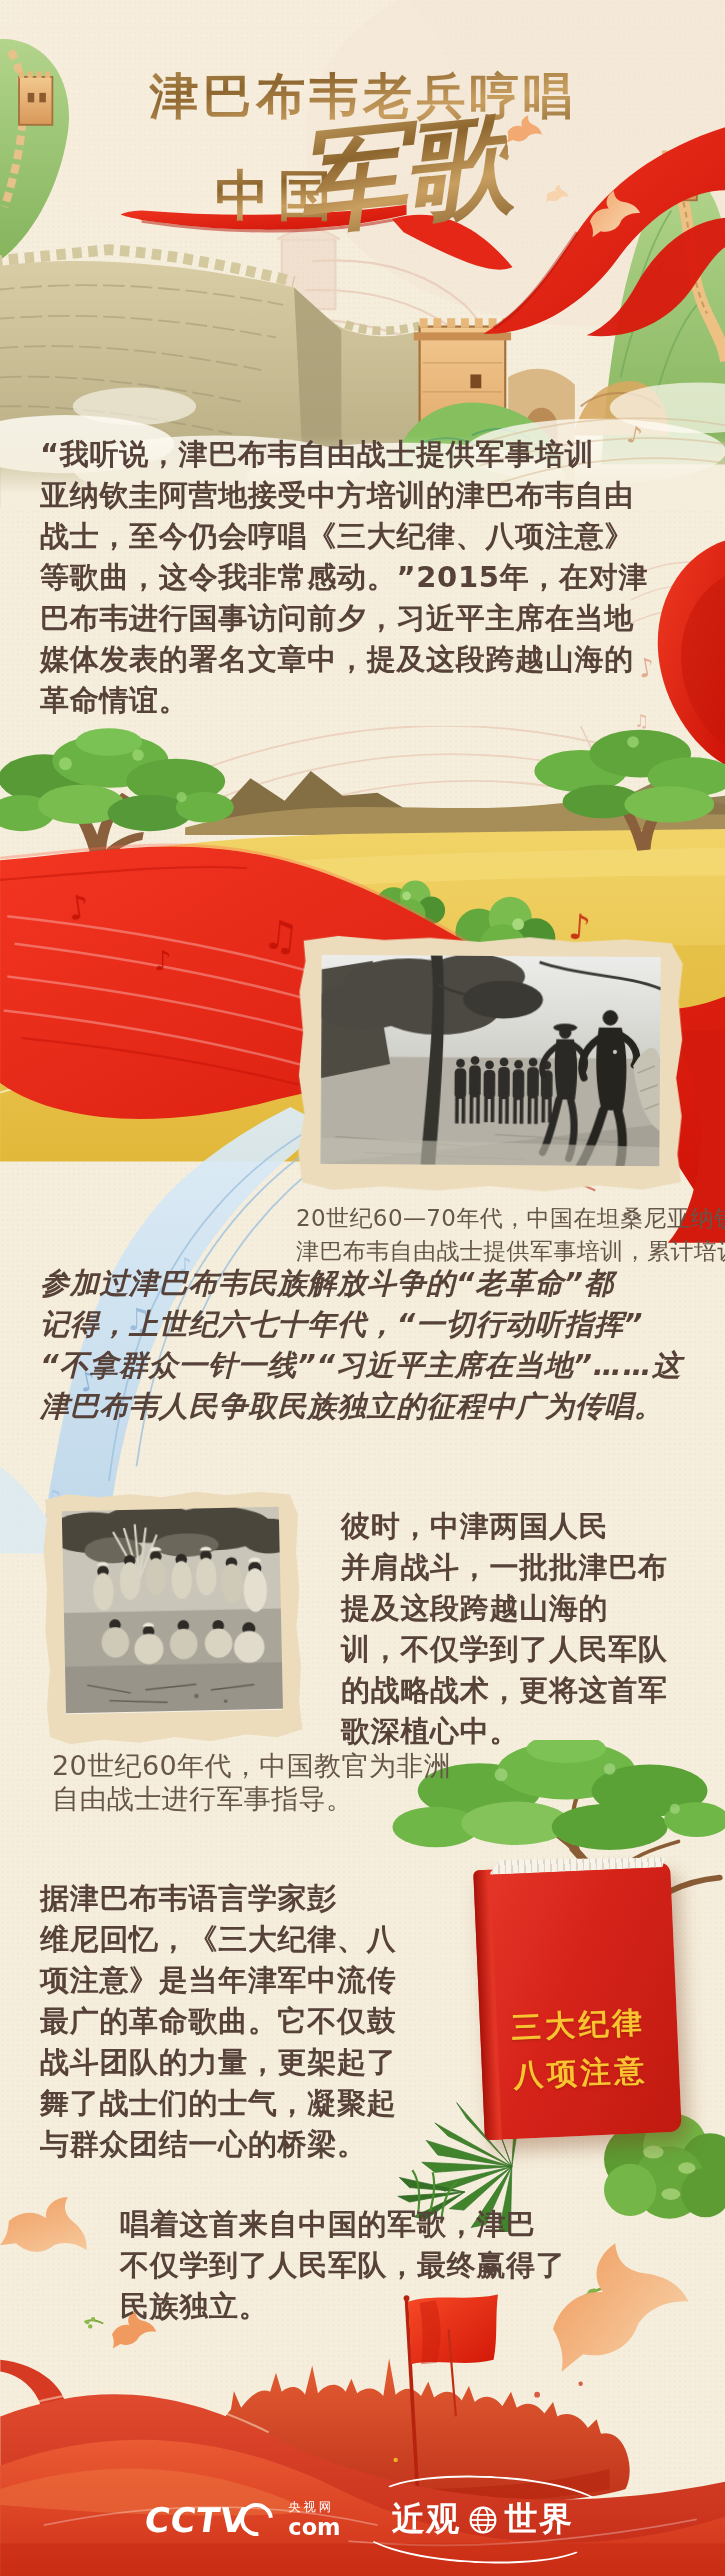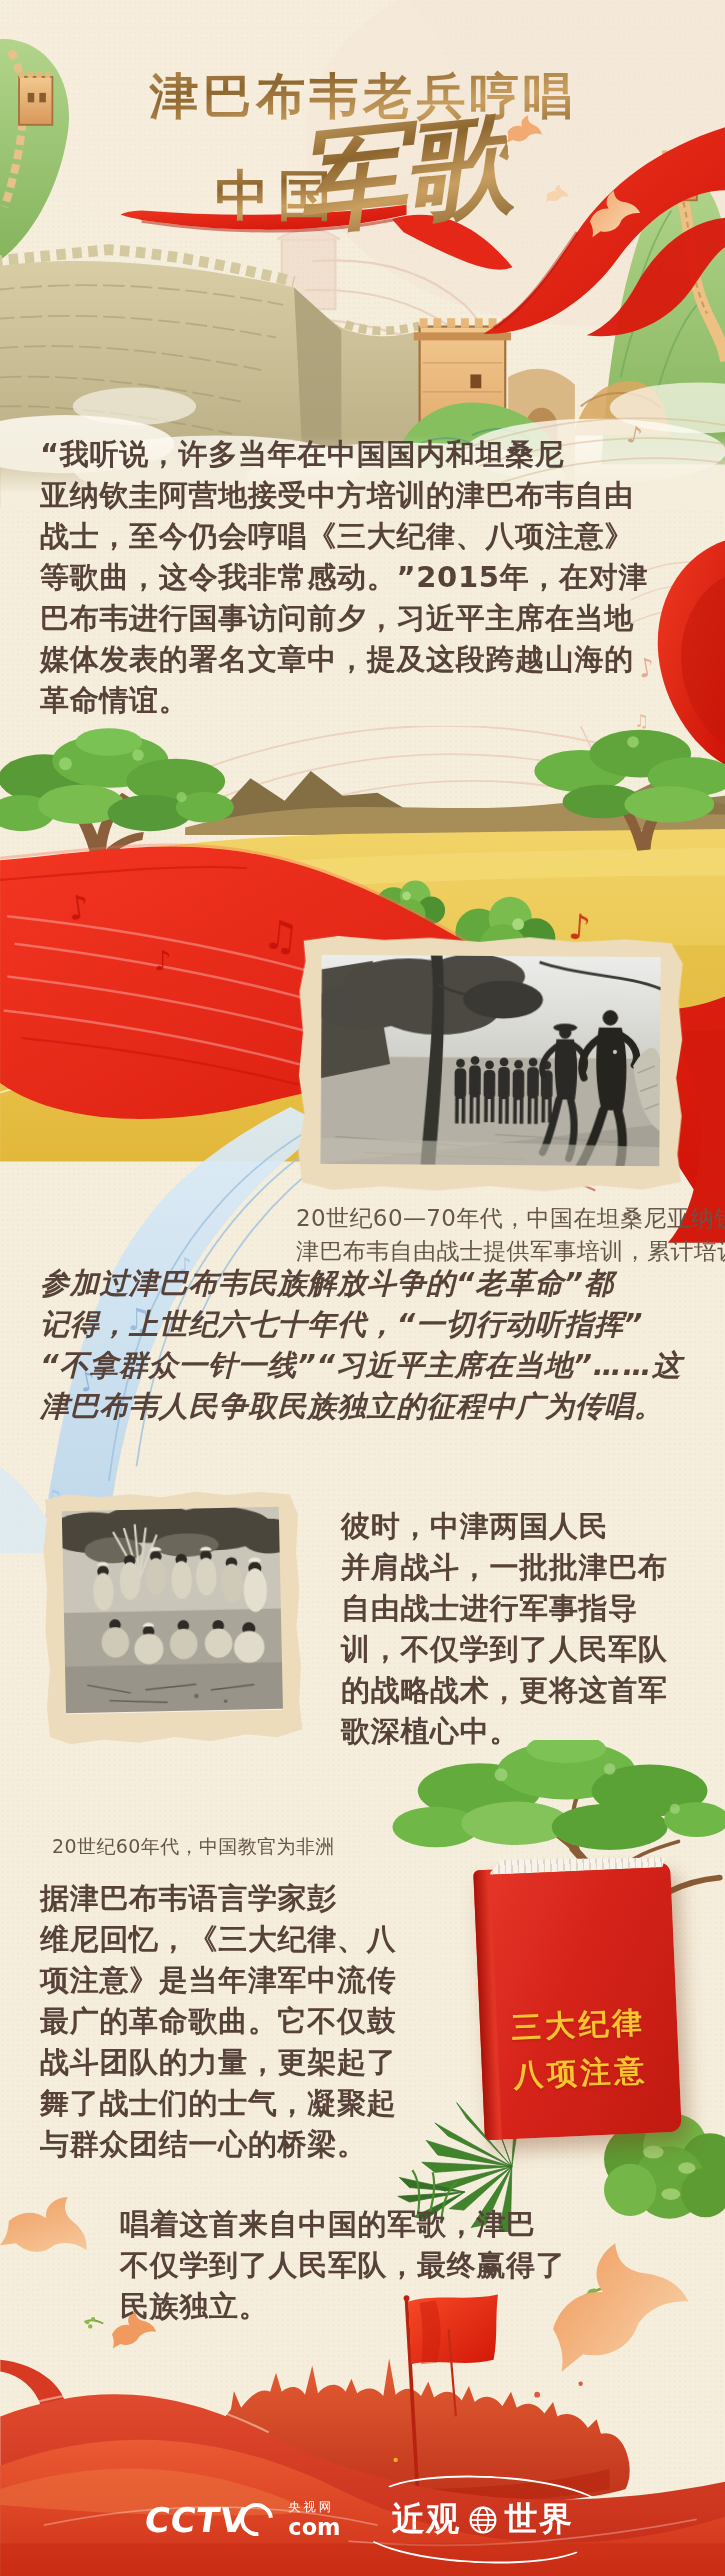--- a/index.html
+++ b/index.html
@@ -19,21 +19,21 @@
     font-style:italic;letter-spacing:-2.9px;transform:rotate(-6deg);z-index:5;}
   
   .para{position:absolute;color:#57423a;font-weight:700;font-size:29px;line-height:41px;letter-spacing:0.7px;z-index:6;}
   .para div{white-space:nowrap;}
   .caption{position:absolute;color:#66564a;font-weight:500;font-size:23px;line-height:33px;letter-spacing:0.4px;z-index:6;}
   .caption div{white-space:nowrap;}
   #p1{left:40px;top:434px;}
   #cap1{left:296px;top:1202px;}
   #p2{left:40px;top:1263px;font-style:italic;}
   #side2{left:341px;top:1506px;line-height:41px;}
-  #cap2{left:52px;top:1830px;font-size:19px;line-height:33px;}
+  #cap2{left:52px;top:1749px;font-size:27px;line-height:33px;}
   #p3{left:40px;top:1878px;}
   #p4{left:120px;top:2204px;}
   
   .polaroid{position:absolute;background:#ecdcbc;z-index:4;
     clip-path:polygon(1% 2%,10% 0%,22% 1.5%,34% .5%,47% 2%,60% 0%,72% 1.8%,85% .6%,97% 2%,100% 10%,99% 25%,100% 40%,98.5% 55%,100% 70%,99% 85%,100% 96%,90% 99%,78% 97.5%,64% 100%,50% 98%,36% 100%,22% 98.5%,9% 100%,1% 97%,0% 85%,1.5% 70%,0% 55%,1% 38%,0% 22%,1.5% 10%);
     filter:drop-shadow(0 5.1px 7.3px rgba(96,64,28,.30));}
   #photo1{left:299px;top:937px;width:383px;height:254px;padding:19px 22px 26px 22px;box-sizing:border-box;transform:rotate(.4deg);}
   #photo2{left:45px;top:1492px;width:255px;height:250px;padding:17.4px 19px 30.5px 19px;box-sizing:border-box;transform:rotate(-1.2deg);}
   .photo-inner{width:100%;height:100%;overflow:hidden;background:#cfcfc9;box-shadow:inset 0 0 0 2.2px #f7f2e4;}
   
@@ -324,21 +324,21 @@
         <text x="58" y="1072" font-size="30" fill="#a9c8e4" transform="rotate(8 58 1072)">♫</text>
       </g>
     </g>
   </svg>
 
   <div class="abs goldtxt" id="title-line1">津巴布韦老兵哼唱</div>
   <div class="abs goldtxt" id="title-zhongguo">中国</div>
   <div class="abs goldtxt" id="title-junge">军歌</div>
 
   <div class="para" id="p1">
-    <div>“我听说，许多当年在中国国内和坦桑尼</div>
+    <div>“我听说，津巴布韦自由战士提供军事培训</div>
     <div>亚纳钦圭阿营地接受中方培训的津巴布韦自由</div>
     <div>战士，至今仍会哼唱《三大纪律、八项注意》</div>
     <div>等歌曲，这令我非常感动。”2015年，在对津</div>
     <div>巴布韦进行国事访问前夕，习近平主席在当地</div>
     <div>媒体发表的署名文章中，提及这段跨越山海的</div>
     <div>革命情谊。</div>
   </div>
 
   <div class="polaroid" id="photo1">
     <div class="photo-inner">
@@ -543,28 +543,29 @@
         </g>
         <circle cx="180" cy="258" r="3" fill="#6b675c"></circle>
           <circle cx="220" cy="266" r="2.5" fill="#6b675c"></circle>
       </svg>
     </div>
   </div>
 
   <div class="para" id="side2">
     <div>彼时，中津两国人民</div>
     <div>并肩战斗，一批批津巴布</div>
-    <div>自由战士进行军事指导</div>
+    <div>提及这段跨越山海的</div>
     <div>训，不仅学到了人民军队</div>
     <div>的战略战术，更将这首军</div>
     <div>歌深植心中。</div>
   </div>
 
   <div class="caption" id="cap2">
     <div>20世纪60年代，中国教官为非洲</div>
+    <div>自由战士进行军事指导。</div>
   </div>
 
   <svg class="abs" style="left:392px;top:1740px;z-index:2" width="334" height="239" viewBox="0 0 460 330">
     <g stroke="#8a5c36" fill="none" stroke-linecap="round">
       <path d="M330,330 C320,260 300,200 250,150" stroke-width="11"></path>
       <path d="M255,155 C220,120 180,100 140,105" stroke-width="7"></path>
       <path d="M258,158 C240,110 250,70 280,40" stroke-width="6"></path>
       <path d="M325,255 C360,215 400,195 452,190" stroke-width="8"></path>
       <path d="M300,190 C330,160 360,150 395,140" stroke-width="5"></path>
       <path d="M140,105 C120,95 104,100 90,112" stroke-width="4"></path>

